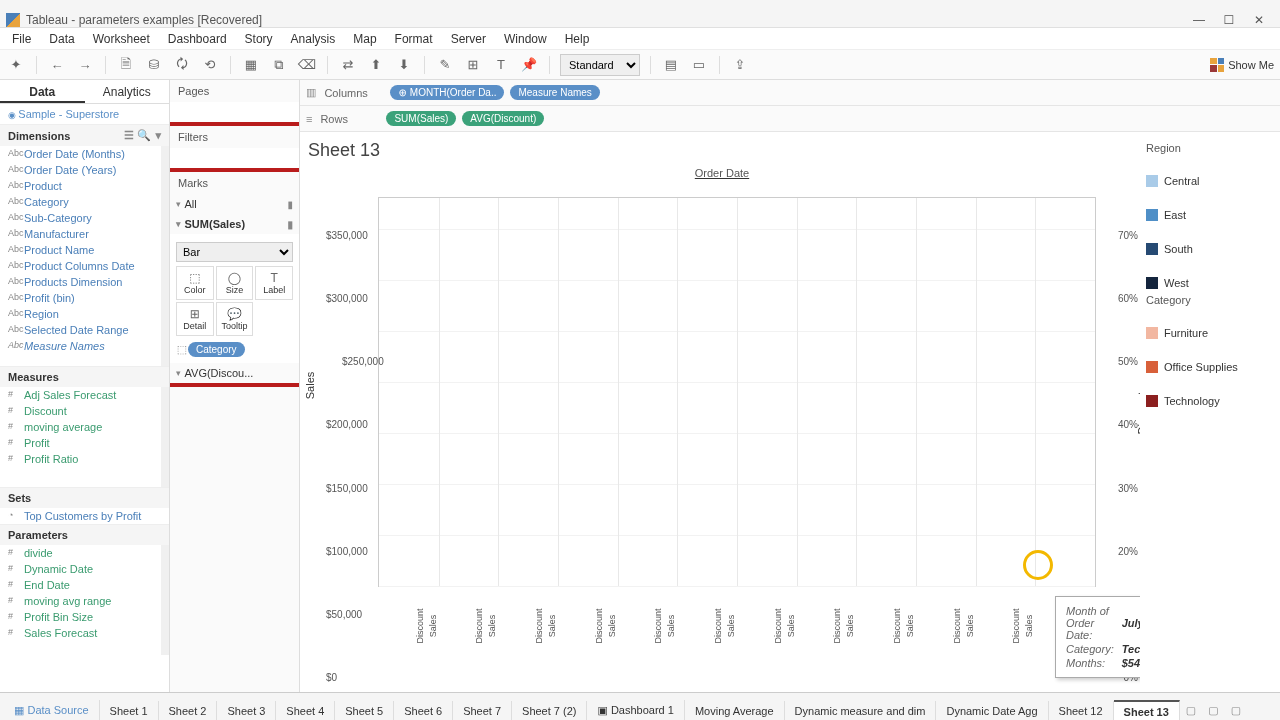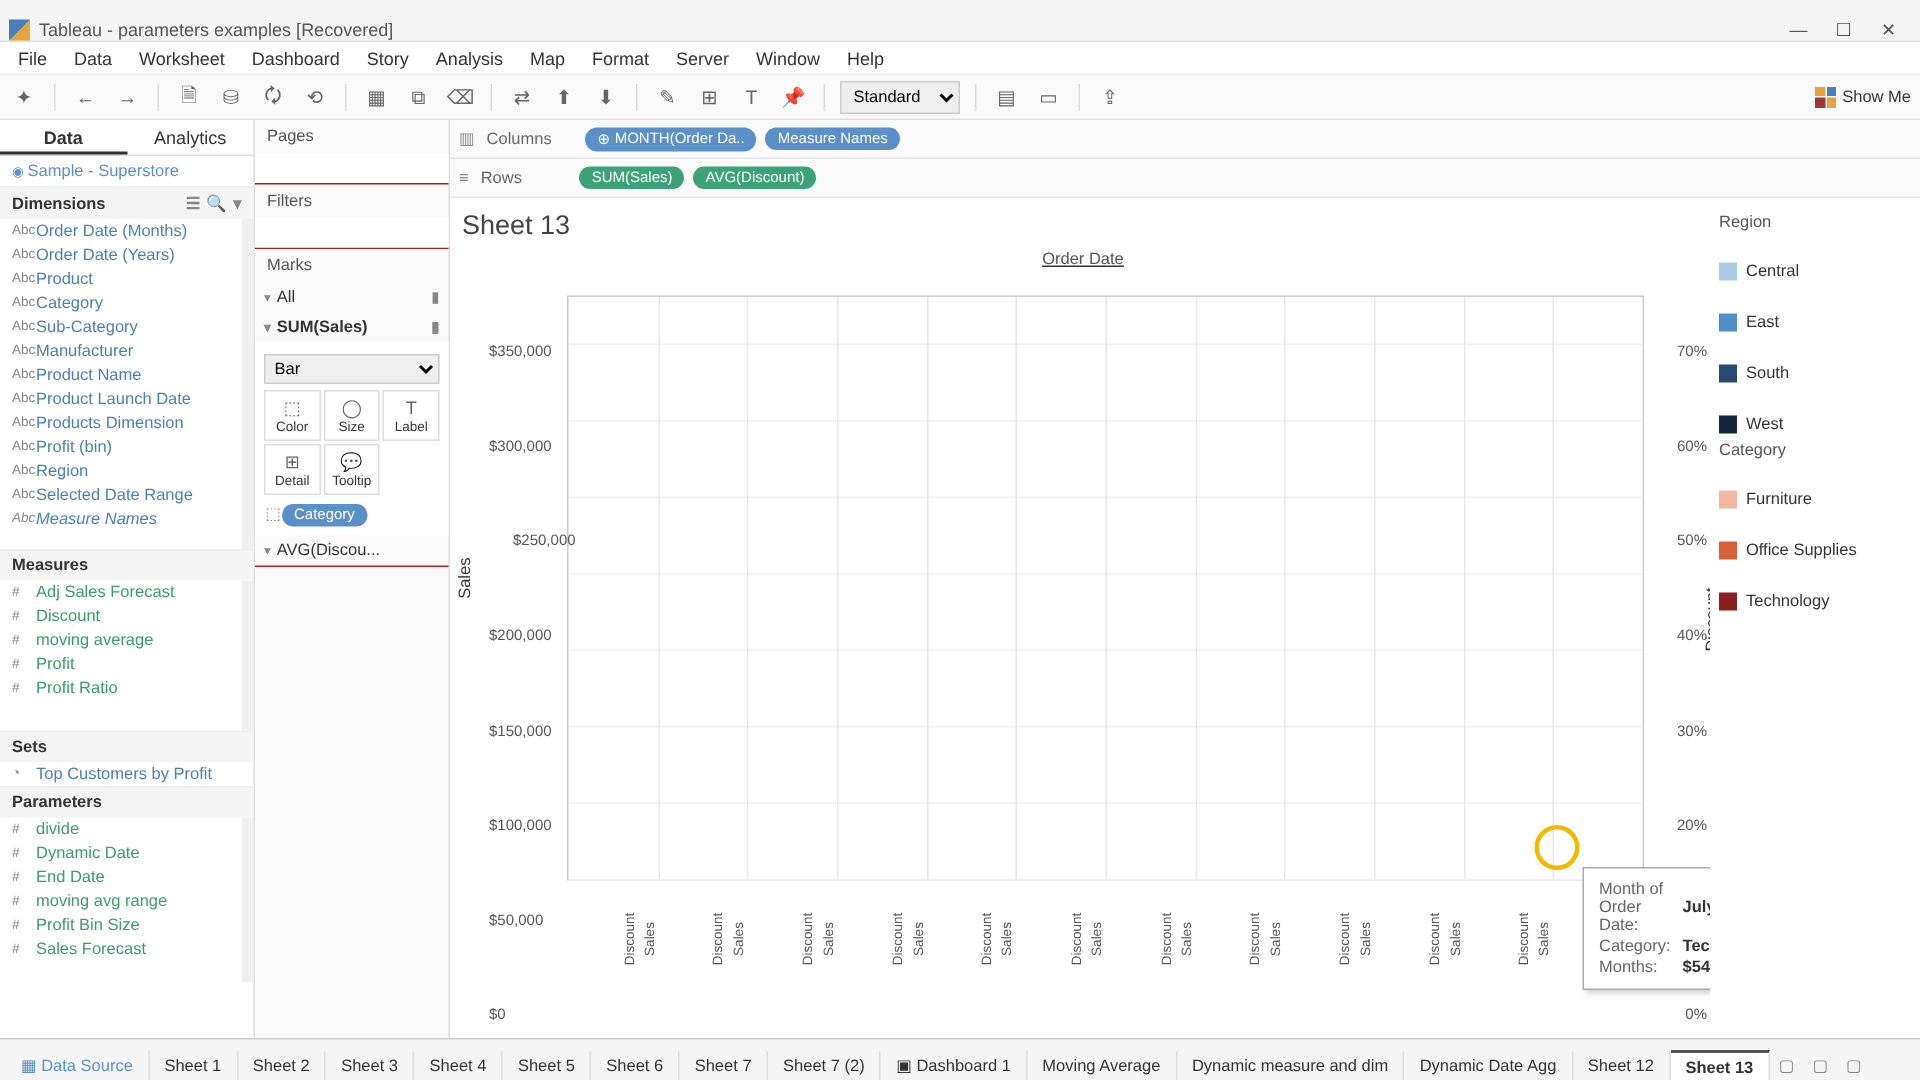--- a/index.html
+++ b/index.html
@@ -41,21 +41,21 @@
 .sb-list { overflow-y: auto; position: relative; }
 .sb-list.scroll::after { content: ""; position: absolute; right: 0; top: 0; width: 8px; height: 100%; background: #f0f0f0; }
 .sb-item { padding: 2px 8px 2px 24px; font-size: 11px; cursor: pointer; white-space: nowrap; overflow: hidden; text-overflow: ellipsis; }
 .sb-item.dim { color: #4a7fb8; }
 .sb-item.meas { color: #3a9b6f; }
 .sb-item.ital { font-style: italic; }
 .sb-item::before { content: attr(data-ico); position: absolute; margin-left: -16px; font-size: 9px; color: #888; }
 
 
 .cards { width: 130px; border-right: 1px solid #ddd; background: #fafafa; }
-.card { border-bottom: 1px solid #b91c1c; }
+.card { border-bottom: 4px solid #b91c1c; }
 .card-title { padding: 5px 8px; font-size: 11px; color: #555; }
 .card-body { padding: 4px 6px; background: #fff; }
 .marks-all { padding: 4px 6px; font-size: 11px; cursor: pointer; display:flex; align-items:center; gap:4px;}
 .marks-all .arrow { font-size:9px; color:#888;}
 .marks-all .barico { margin-left:auto; color:#888; font-size:10px;}
 .mark-sel { width: 100%; border: 1px solid #ccc; font-size: 11px; padding: 2px; margin: 4px 0; }
 .mark-btns { display: grid; grid-template-columns: repeat(3,1fr); gap: 2px; }
 .mark-btn { border: 1px solid #ddd; padding: 4px 0; text-align: center; font-size: 9px; cursor: pointer; background:#fff;}
 .mark-btn .mi { display:block; font-size:12px; color:#666; height:14px;}
 .pill { border-radius: 10px; padding: 2px 8px; font-size: 10px; color: #fff; display: inline-flex; align-items:center; gap:3px; margin:2px 0;}
@@ -190,21 +190,21 @@
         </span>
       </div>
     <div class="sb-list scroll" id="dimlist" style="height:220px;">
         <div class="sb-item dim" data-ico="Abc">Order Date (Months)</div>
         <div class="sb-item dim" data-ico="Abc">Order Date (Years)</div>
         <div class="sb-item dim" data-ico="Abc">Product</div>
         <div class="sb-item dim" data-ico="Abc">Category</div>
         <div class="sb-item dim" data-ico="Abc">Sub-Category</div>
         <div class="sb-item dim" data-ico="Abc">Manufacturer</div>
         <div class="sb-item dim" data-ico="Abc">Product Name</div>
-        <div class="sb-item dim" data-ico="Abc">Product Launch Date</div>
+        <div class="sb-item dim" data-ico="Abc">Product Columns Date</div>
         <div class="sb-item dim" data-ico="Abc">Products Dimension</div>
         <div class="sb-item dim" data-ico="Abc">Profit (bin)</div>
         <div class="sb-item dim" data-ico="Abc">Region</div>
         <div class="sb-item dim" data-ico="Abc">Selected Date Range</div>
         <div class="sb-item dim ital" data-ico="Abc">Measure Names</div>
       </div>
     <div class="sb-section">Measures</div>
     <div class="sb-list scroll" id="measlist" style="height:100px;">
         <div class="sb-item meas" data-ico="#">Adj Sales Forecast</div>
         <div class="sb-item meas" data-ico="#">Discount</div>
@@ -508,21 +508,21 @@
             <div class="ytick-r" style="top: calc(86.8421% + 30px);">10%</div>
             <div class="ytick-r" style="top: calc(73.6842% + 30px);">20%</div>
             <div class="ytick-r" style="top: calc(60.5263% + 30px);">30%</div>
             <div class="ytick-r" style="top: calc(47.3684% + 30px);">40%</div>
             <div class="ytick-r" style="top: calc(34.2105% + 30px);">50%</div>
             <div class="ytick-r" style="top: calc(21.0526% + 30px);">60%</div>
             <div class="ytick-r" style="top: calc(7.89474% + 30px);">70%</div>
           </div>
 
         <div class="highlight-ring" style="left:723px; top:418px;"></div>
-        <div class="tooltip" style="left:755px; top:446px;">
+        <div class="tooltip" style="left:755px; top:464px;font-style:italic;">
           <table>
             <tbody>
                 <tr>
                   <td>Month of Order Date:</td>
                   <td>July</td>
                 </tr>
             <tr>
                   <td>Category:</td>
                   <td>Technology</td>
                 </tr>

